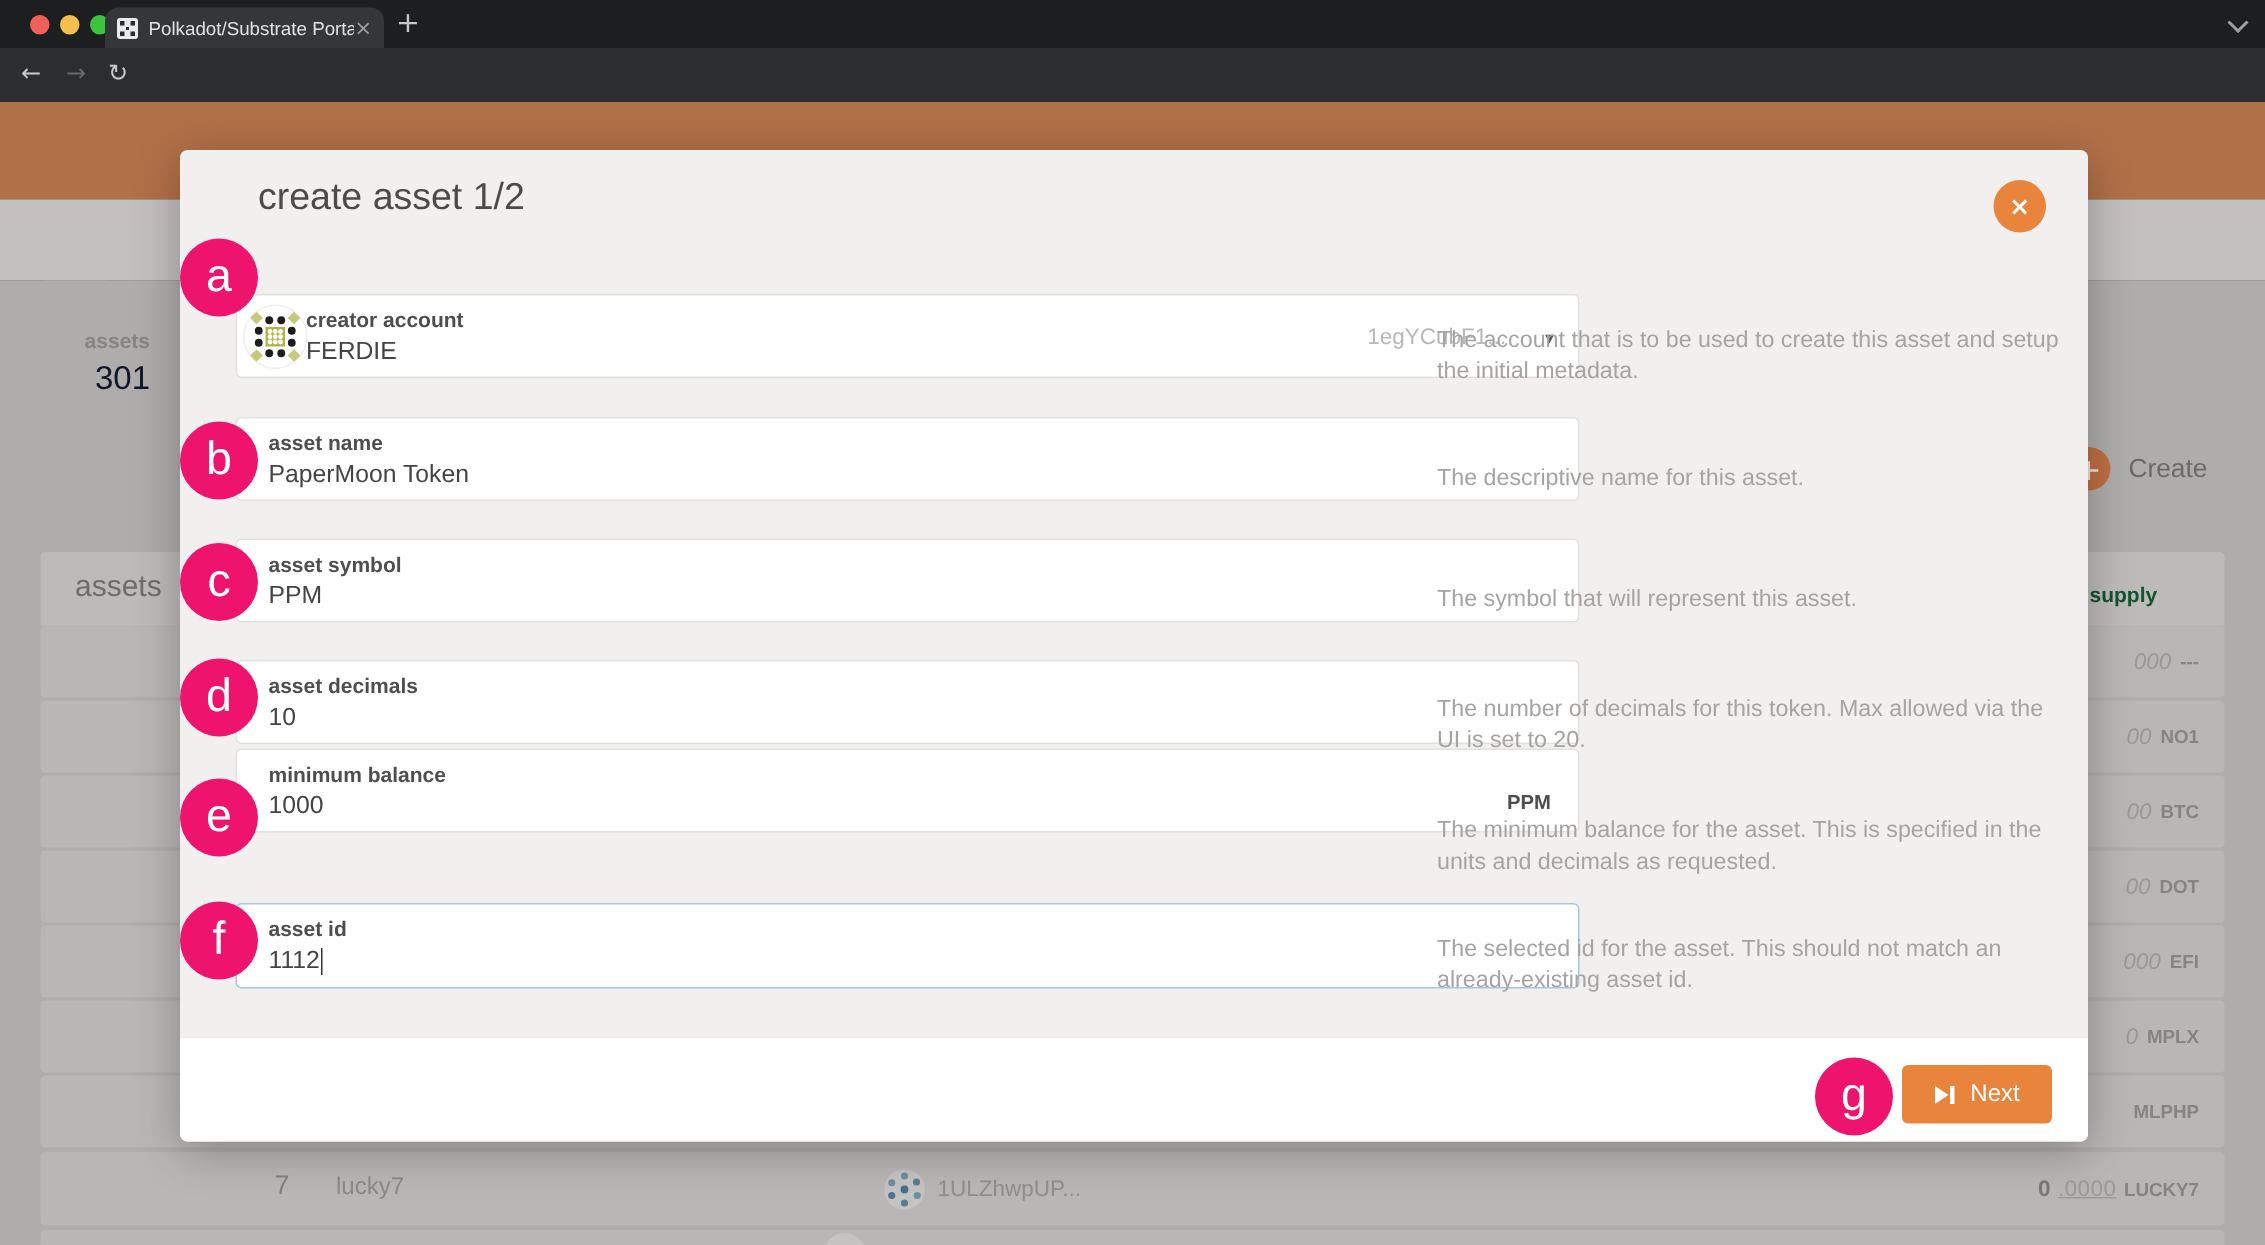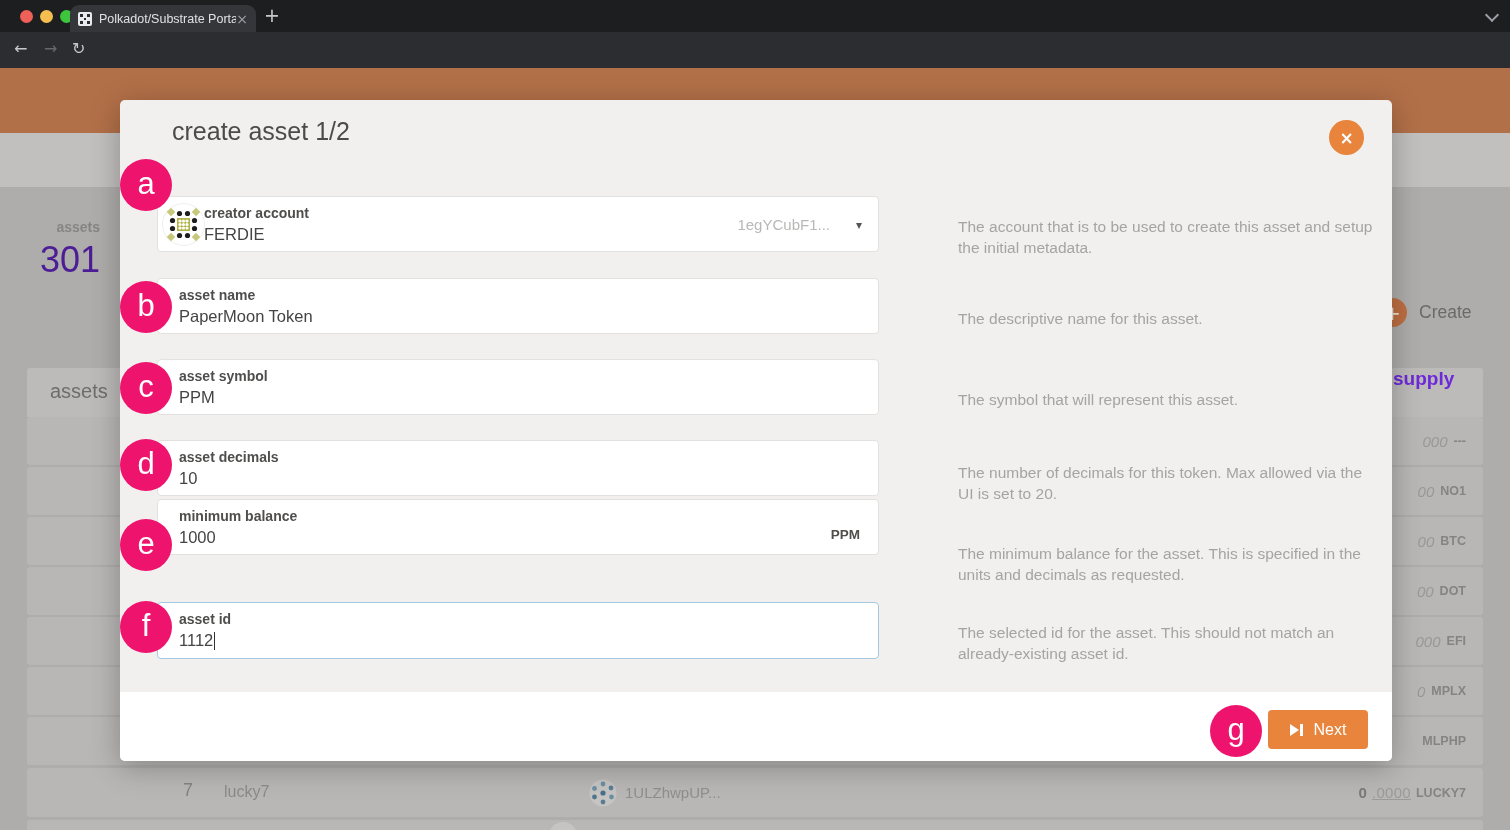--- a/index.html
+++ b/index.html
@@ -50,28 +50,28 @@
   #assets-tab span{font-size:17px;color:#595857;}
   #search-box{position:absolute;left:1100px;top:141px;width:340px;height:39px;border:1px solid #b3b1b0;border-radius:8px;box-sizing:border-box;}
   #play-btn{position:absolute;left:1442px;top:138px;width:45px;height:45px;border-radius:50%;background:#c0703f;}
   #play-btn i{position:absolute;left:17px;top:12px;width:0;height:0;border-left:14px solid #efe4dc;
     border-top:10px solid transparent;border-bottom:10px solid transparent;}
 
   
   #content{left:0;top:187px;width:1510px;height:643px;background:#aeadac;}
   #summary{position:absolute;left:20px;top:32px;width:80px;text-align:right;}
   #summary .lab{font-size:14px;font-weight:bold;color:#868584;}
-  #summary .num{font-size:36px;color:#4c1d95;margin-top:4px;}
+  #summary .num{font-size:22px;color:#0f172a;margin-top:4px;}
   #create-btn{position:absolute;left:1378px;top:111px;display:flex;align-items:center;gap:12px;}
   #create-circle{width:29px;height:29px;border-radius:50%;background:#bf6f42;color:#efe3da;
     font-size:20px;display:flex;align-items:center;justify-content:center;}
   #create-label{font-size:17.5px;color:#6b6a69;}
   #thead{position:absolute;left:27px;top:181px;width:1456px;height:49px;background:#bdbbba;border-radius:3px 3px 0 0;}
   #thead .left{position:absolute;left:23px;top:12px;font-size:20px;color:#6e6d6c;}
-  #thead .right{position:absolute;left:1366px;top:0;font-size:19px;font-weight:bold;color:#6d28d9;}
+  #thead .right{position:absolute;left:1366px;top:20px;font-size:14px;font-weight:bold;color:#14532d;}
   .trow{position:absolute;left:27px;width:1456px;height:48px;background:#b9b7b6;border-radius:3px;}
   .supply-cell{position:absolute;right:17px;top:0;height:48px;display:flex;align-items:center;gap:6px;}
   .supply-cell .num{font-size:15px;color:#999896;font-style:italic;}
   .supply-cell .unit{font-size:12.5px;font-weight:bold;color:#858483;}
   #lucky-row{position:absolute;left:27px;top:581px;width:1456px;height:49px;background:#b9b7b6;border-radius:3px;}
   #lucky-id{position:absolute;left:118px;top:12px;width:48px;text-align:right;font-size:18px;color:#848382;}
   #lucky-name{position:absolute;left:197px;top:15px;font-size:16px;color:#8b8a89;}
   #lucky-acct{position:absolute;left:598px;top:16px;font-size:15px;color:#8f8e8d;}
   #lucky-identicon{position:absolute;left:562px;top:11px;}
   #lucky-supply{position:absolute;right:17px;top:0;height:49px;display:flex;align-items:center;gap:5px;}
@@ -80,21 +80,21 @@
   #lucky-supply .unit{font-size:12.5px;font-weight:bold;color:#858483;}
   #partial-row{position:absolute;left:27px;top:633px;width:1456px;height:12px;background:#b9b7b6;border-radius:3px 3px 0 0;}
   #partial-identicon{position:absolute;left:549px;top:635px;width:28px;height:28px;border-radius:50%;background:#c6c4c3;}
 
   
   #modal{left:120px;top:100px;width:1272px;height:661px;background:#f1f0ee;border-radius:5px;
     box-shadow:0 6px 30px rgba(0,0,0,.28);z-index:10;}
   #modal-title{position:absolute;left:52px;top:17px;font-size:25px;color:#4c4b4a;}
   #modal-close{position:absolute;left:1209px;top:20px;width:35px;height:35px;border-radius:50%;background:#e8843c;
     border:none;color:#fff;font-size:17px;font-weight:bold;display:flex;align-items:center;justify-content:center;cursor:pointer;padding:0;}
-  .field{position:absolute;left:37px;width:722px;background:#fff;border:1px solid #e2e1e0;border-radius:4px;
+  .field{position:absolute;left:37px;width:896px;background:#fff;border:1px solid #e2e1e0;border-radius:4px;
     box-sizing:border-box;height:56px;padding:8px 16px 0 21px;}
   .field.focused{border:1px solid #a5c8e1;}
   .field .lbl{font-size:14px;font-weight:bold;color:#4f4e4d;}
   .field .val{font-size:16.5px;color:#454444;margin-top:4px;display:flex;align-items:center;}
   .field .right-note{position:absolute;right:48px;top:19px;font-size:15px;color:#b9b8b7;}
   .field .right-caret{position:absolute;right:16px;top:21px;font-size:12px;color:#555;}
   .field .suffix{position:absolute;right:18px;top:27px;font-size:13.5px;font-weight:bold;color:#4f4e4d;}
   #creator-field{padding-left:46px;}
   #creator-identicon{position:absolute;left:4px;top:6px;}
   .help{position:absolute;left:838px;width:415px;font-size:15.5px;line-height:1.4;color:#a5a4a2;}

